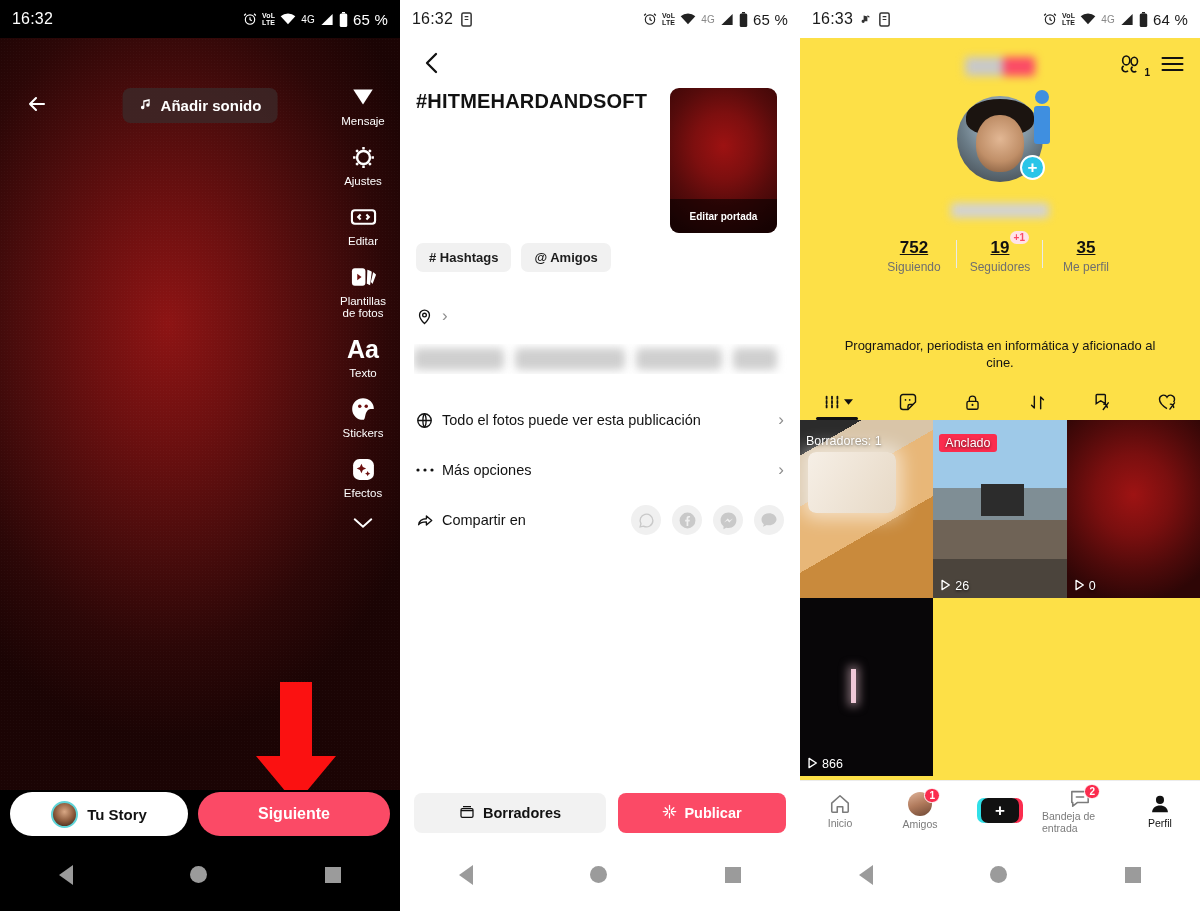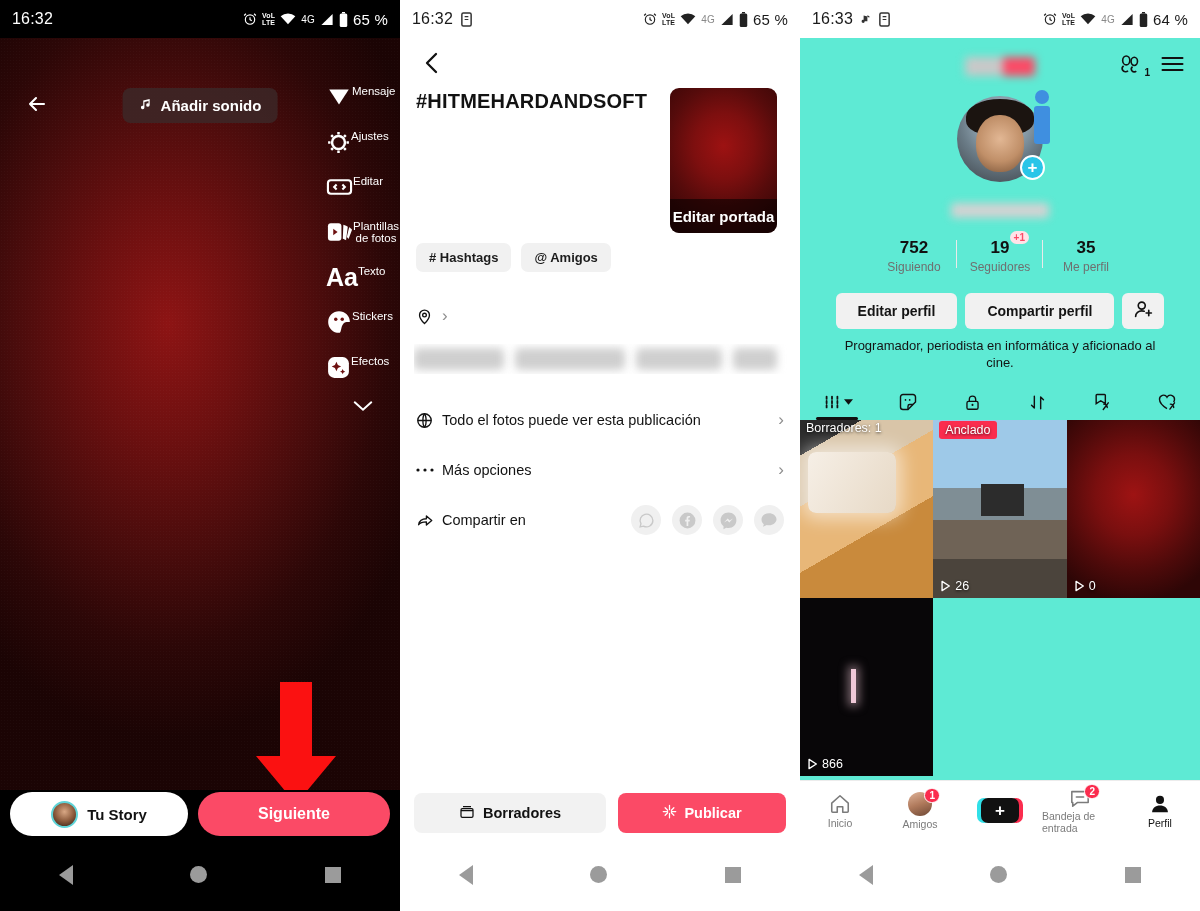--- a/index.html
+++ b/index.html
@@ -45,21 +45,21 @@
   .p1-sound {
     position: absolute; top: 88px; left: 50%; transform: translateX(-50%);
     background: rgba(60,40,40,.82); border-radius: 8px;
     padding: 9px 16px; color: #fff; font-size: 15px; font-weight: 600;
     display: flex; align-items: center; gap: 8px; white-space: nowrap;
   }
   .p1-tools {
     position: absolute; top: 82px; right: 0; width: 74px;
     display: flex; flex-direction: column; align-items: center;
   }
-  .tool { width: 74px; display: flex; flex-direction: row; margin-bottom: 15px; color: #fff; }
+  .tool { width: 74px; display: flex; flex-direction: column; align-items: center; margin-bottom: 15px; color: #fff; }
   .tool .t-ic { height: 30px; display: flex; align-items: center; justify-content: center; }
   .tool .t-lb { font-size: 11.5px; margin-top: 3px; text-align: center; line-height: 12px; font-weight: 500; }
   .tool-chevron { color:#fff; margin-top: 2px; }
 
   .p1-bottom {
     position: absolute; bottom: 73px; left: 0; width: 400px; height: 48px;
     display: flex; align-items: center; gap: 10px; padding: 0 10px; background: #000;
   }
   .btn-story {
     flex: 0 0 178px; height: 44px; background: #fff; border-radius: 22px;
@@ -93,21 +93,21 @@
   .p2 { background: #fff; color: #121212; }
   .p2-back { position: absolute; top: 48px; left: 16px; width: 30px; height: 30px; display:flex; align-items:center; justify-content:center; }
   .p2-caption { position: absolute; top: 90px; left: 16px; font-size: 20px; font-weight: 700; letter-spacing: .2px; }
   .p2-cover {
     position: absolute; top: 88px; right: 23px; width: 107px; height: 145px;
     border-radius: 9px; overflow: hidden;
     background: radial-gradient(ellipse 80% 65% at 50% 40%, #9d1212 0%, #7d0f0f 35%, #560b0b 65%, #340606 100%);
   }
   .p2-cover-lb {
     position: absolute; bottom: 0; left: 0; right: 0; height: 34px;
-    background: rgba(0,0,0,.55); color: #fff; font-size: 15px; font-weight: 600;
+    background: rgba(0,0,0,.55); color: #fff; font-size: 10px; font-weight: 600;
     display: flex; align-items: center; justify-content: center;
   }
   .p2-chips { position: absolute; top: 243px; left: 16px; display: flex; gap: 10px; }
   .chip {
     background: #f1f1f1; border-radius: 7px; padding: 7px 13px;
     font-size: 13px; font-weight: 600; color: #1c1c1c;
   }
   .p2-rows { position: absolute; top: 296px; left: 0; width: 400px; }
   .row {
     display: flex; align-items: center; padding: 0 16px; height: 40px;
@@ -132,21 +132,21 @@
     display: flex; align-items: center; justify-content: center; gap: 8px;
     font-size: 14.5px; font-weight: 600; color: #121212;
   }
   .btn-publish {
     flex: 1; height: 40px; background: #fb4a66; border-radius: 8px;
     display: flex; align-items: center; justify-content: center; gap: 7px;
     color: #fff; font-size: 14.5px; font-weight: 600;
   }
 
   
-  .p3 { background: #5eead4; color: #111; }
+  .p3 { background: #fde047; color: #111; }
   .p3-top { position: absolute; top: 46px; left: 0; width: 400px; height: 40px; display: flex; align-items: center; }
   .p3-uname { position: absolute; left: 50%; transform: translateX(-50%); width: 70px; height: 19px; border-radius: 3px;
     background: linear-gradient(90deg,#c8c8c8 0 54%, #fb4a66 54% 100%); filter: blur(4px); }
   .p3-icons { margin-left: auto; display: flex; align-items: center; gap: 15px; padding-right: 15px; }
   .p3-av-wrap { position: absolute; top: 96px; left: 50%; transform: translateX(-50%); width: 86px; height: 86px; }
   .p3-av {
     width: 86px; height: 86px; border-radius: 50%; overflow: hidden; position: relative;
     background: radial-gradient(circle at 52% 30%, #b9c6cf 0%, #8fa3b0 30%, #6a7b86 55%, #3a3f45 100%);
   }
   .p3-av .face {
@@ -163,21 +163,21 @@
     background: #29c5e8; border: 2px solid #fff; color: #fff;
     display: flex; align-items: center; justify-content: center; font-size: 17px; font-weight: 700; line-height: 1;
   }
   .p3-person { position: absolute; right: -16px; top: -8px; color: #3f8fe0; }
   .p3-handle {
     position: absolute; top: 203px; left: 50%; transform: translateX(-50%);
     width: 98px; height: 15px; border-radius: 3px; background: #d2d2d2; filter: blur(4px);
   }
   .p3-stats { position: absolute; top: 238px; left: 0; width: 400px; display: flex; justify-content: center; gap: 0; }
   .stat { width: 86px; text-align: center; position: relative; }
-  .stat .num { font-size: 17px; font-weight: 700; color: #111; }
+  .stat .num { font-size: 17px; font-weight: 700; color: #111; text-decoration: underline; }
   .stat .lbl { font-size: 12px; color: #6f6f6f; margin-top: 2px; }
   .stat .sep { position: absolute; right: 0; top: 2px; width: 1px; height: 28px; background: #eaeaea; }
   .stat .badge {
     position: absolute; top: -7px; right: 14px; background: #ffe3e8; color: #fb4a66;
     font-size: 10px; font-weight: 700; border-radius: 7px; padding: 1px 4px;
   }
   .p3-actions { position: absolute; top: 293px; left: 0; width: 400px; display: flex; justify-content: center; gap: 8px; }
   .act {
     height: 36px; background: #f1f1f1; border-radius: 6px;
     display: flex; align-items: center; justify-content: center;
@@ -191,25 +191,25 @@
   .p3-tabs {
     position: absolute; top: 386px; left: 0; width: 400px; height: 32px;
     display: flex; align-items: center; justify-content: space-around; color: #1c1c1c;
   }
   .p3-tab { display: flex; align-items: center; gap: 3px; }
   .tab-underline { position: absolute; left: 16px; top: 31px; width: 42px; height: 2.5px; background: #111; border-radius: 2px; }
   .p3-grid { position: absolute; top: 420px; left: 0; width: 400px; display: flex; flex-wrap: wrap; }
   .cell { width: 133.33px; height: 178px; position: relative; overflow: hidden; background: #111; }
   .cell.third { width: 133.34px; }
   .cell .c-tag {
-    position: absolute; top: 1px; left: 6px; font-size: 12.5px; color: #fff; font-weight: 500;
+    position: absolute; top: 14px; left: 6px; font-size: 12.5px; color: #fff; font-weight: 500;
     text-shadow: 0 1px 3px rgba(0,0,0,.7);
   }
   .c-pin { background: #fb2c4e; border-radius: 3px; padding: 2px 6px; font-size: 11.5px; font-weight: 600; text-shadow:none; }
-  .c-views { position: absolute; bottom: 5px; left: 7px; color: #fff; font-size: 12.5px; display: flex; align-items: center; gap: 4px; text-shadow: 0 1px 3px rgba(0,0,0,.8); }
+  .c-views { position: absolute; bottom: 5px; left: 7px; color: #fff; font-size: 12.5px; display: flex; align-items: flex-start; gap: 4px; text-shadow: 0 1px 3px rgba(0,0,0,.8); }
   .thumb-food { background: linear-gradient(150deg,#2b2b2b 0 14%, #d9c5a8 14% 34%, #e8b778 34% 60%, #c98a3c 60% 100%); }
   .thumb-food:after{content:"";position:absolute;left:6%;top:18%;width:66%;height:34%;border-radius:8px;background:linear-gradient(120deg,#f6efe6,#e7d9c6);box-shadow:0 0 18px 6px rgba(255,255,255,.55);}
   .thumb-concert { background: linear-gradient(180deg,#9ec9e8 0 38%, #7f8e95 38% 56%, #6f6356 56% 78%, #4b443c 78% 100%); }
   .thumb-concert:after{content:"";position:absolute;left:36%;top:36%;width:32%;height:18%;background:#2c2c2c;}
   .thumb-red { background: radial-gradient(ellipse 75% 60% at 50% 42%, #9e1313 0%, #7a0f0f 38%, #4e0a0a 72%, #2e0606 100%); }
   .thumb-night { background: #080608; }
   .thumb-night:after{content:"";position:absolute;left:38%;top:40%;width:5px;height:34px;background:#f0c9d8;box-shadow:0 0 10px 3px rgba(240,201,216,.5);}
   .p3-nav {
     position: absolute; bottom: 73px; left: 0; width: 400px; height: 58px;
     border-top: 1px solid #ececec; background: #fff;
@@ -630,32 +630,20 @@
         <div class="num">19</div>
         <div class="lbl">Seguidores</div>
         <span class="sep"></span>
       </div>
       <div class="stat">
         <div class="num">35</div>
         <div class="lbl">Me perfil</div>
       </div>
     </div>
 
-    <div class="p3-actions">
-      <div class="act">Editar perfil</div>
-      <div class="act">Compartir perfil</div>
-      <div class="act act-sq">
-        <span>
-          <svg width="21" height="21" viewBox="0 0 24 24" fill="none" stroke="#111" stroke-width="1.9" stroke-linecap="round">
-              <circle cx="10" cy="7.5" r="4"></circle>
-              <path d="M3 20c0-4 3.4-6.5 7-6.5 1 0 2 .2 2.8.5M18 13v6M15 16h6"></path>
-            </svg>
-        </span>
-      </div>
-    </div>
 
     <div class="p3-bio">Programador, periodista en informática y aficionado al cine.</div>
 
     <div class="p3-tabs">
       <div class="p3-tab">
         <svg width="18" height="18" viewBox="0 0 20 20" stroke="#111" stroke-width="2" stroke-linecap="round">
             <path d="M4 4v12M10 4v12M16 4v12" stroke-dasharray="2.6 2.2"></path>
           </svg>
         <svg width="9" height="7" viewBox="0 0 10 7" fill="#111">
             <path d="M0 0h10L5 6z"></path>

